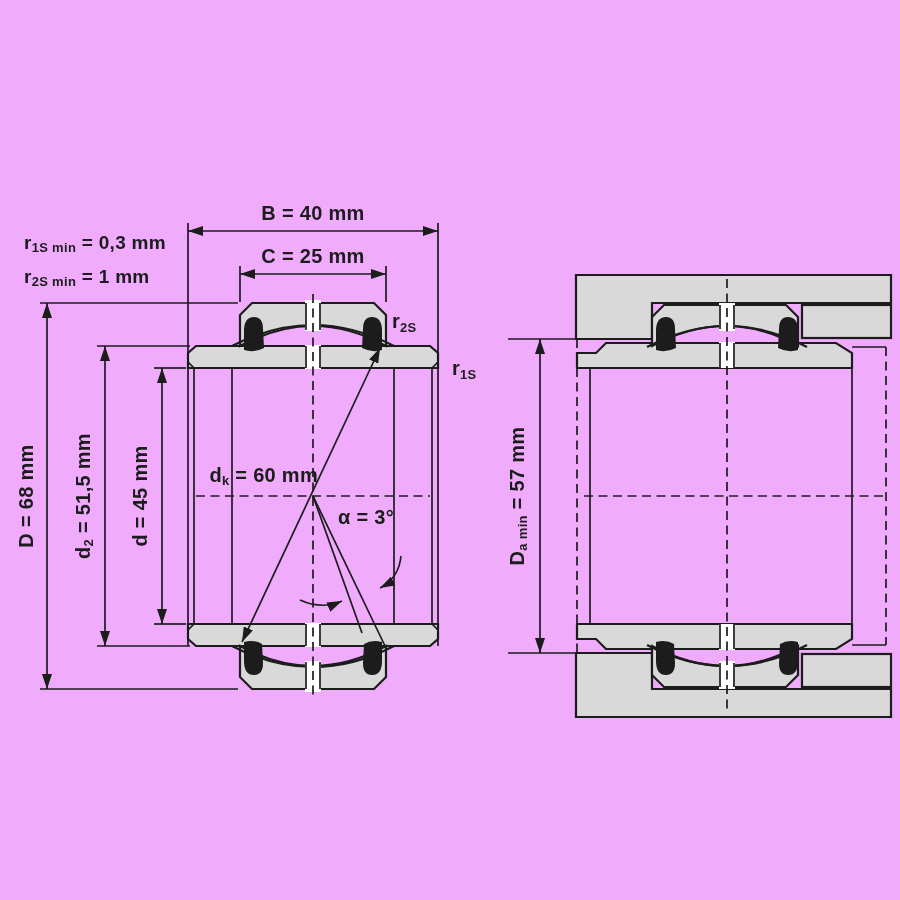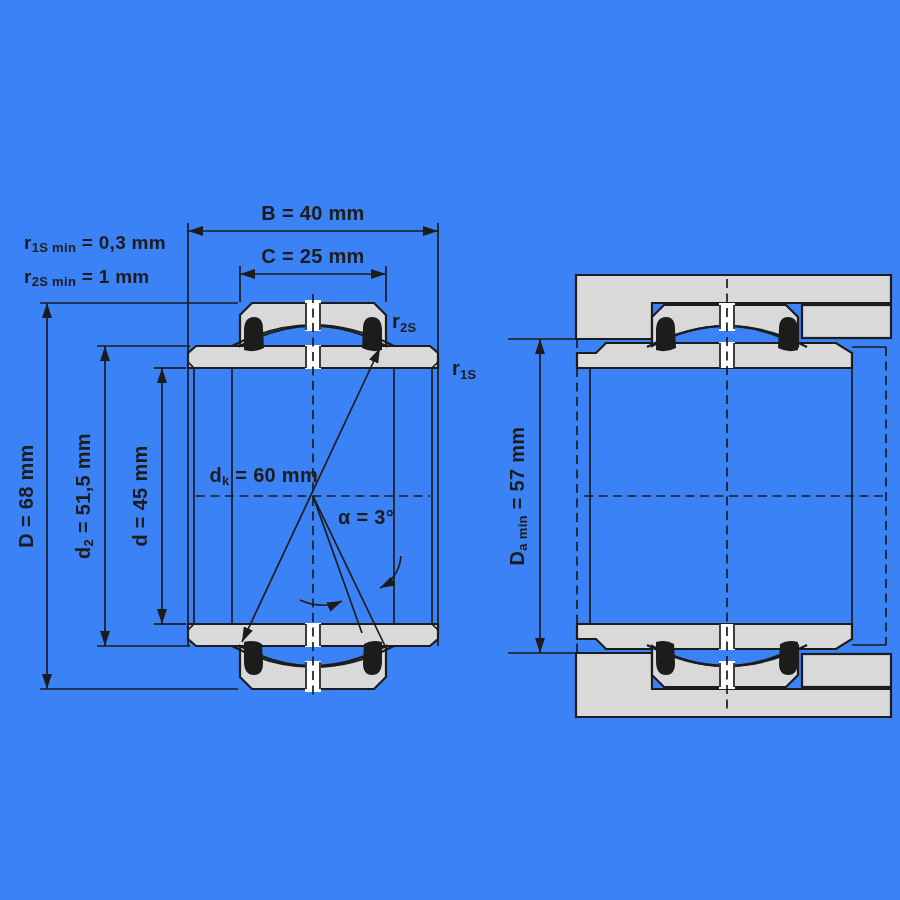--- a/index.html
+++ b/index.html
@@ -1,16 +1,16 @@
 <!DOCTYPE html>
 <html><head>
 <meta charset="utf-8">
 <style>
   html,body{margin:0;padding:0;background:#ffffff;}
-  .canvas{position:relative;width:900px;height:900px;background:#3b82f6;overflow:hidden;
+  .canvas{position:relative;width:900px;height:900px;background:#f0abfc;overflow:hidden;
           font-family:"Liberation Sans", sans-serif;}
   svg{display:block;}
   .fill-part{fill:#d9d9d9;stroke:#1c1c1c;stroke-width:2.2;stroke-linejoin:miter;}
   .seal{fill:#1c1c1c;stroke:none;}
   .edge{stroke:#1c1c1c;stroke-width:2.2;fill:none;}
   .thin{stroke:#1c1c1c;stroke-width:1.7;fill:none;}
   .dim{stroke:#1c1c1c;stroke-width:1.7;fill:none;}
   .dashed{stroke:#1c1c1c;stroke-width:1.7;fill:none;stroke-dasharray:9 5.5;}
   .white-notch{fill:#ffffff;stroke:none;}
   .lbl{font-family:"Liberation Sans", sans-serif;font-weight:bold;font-size:20px;

